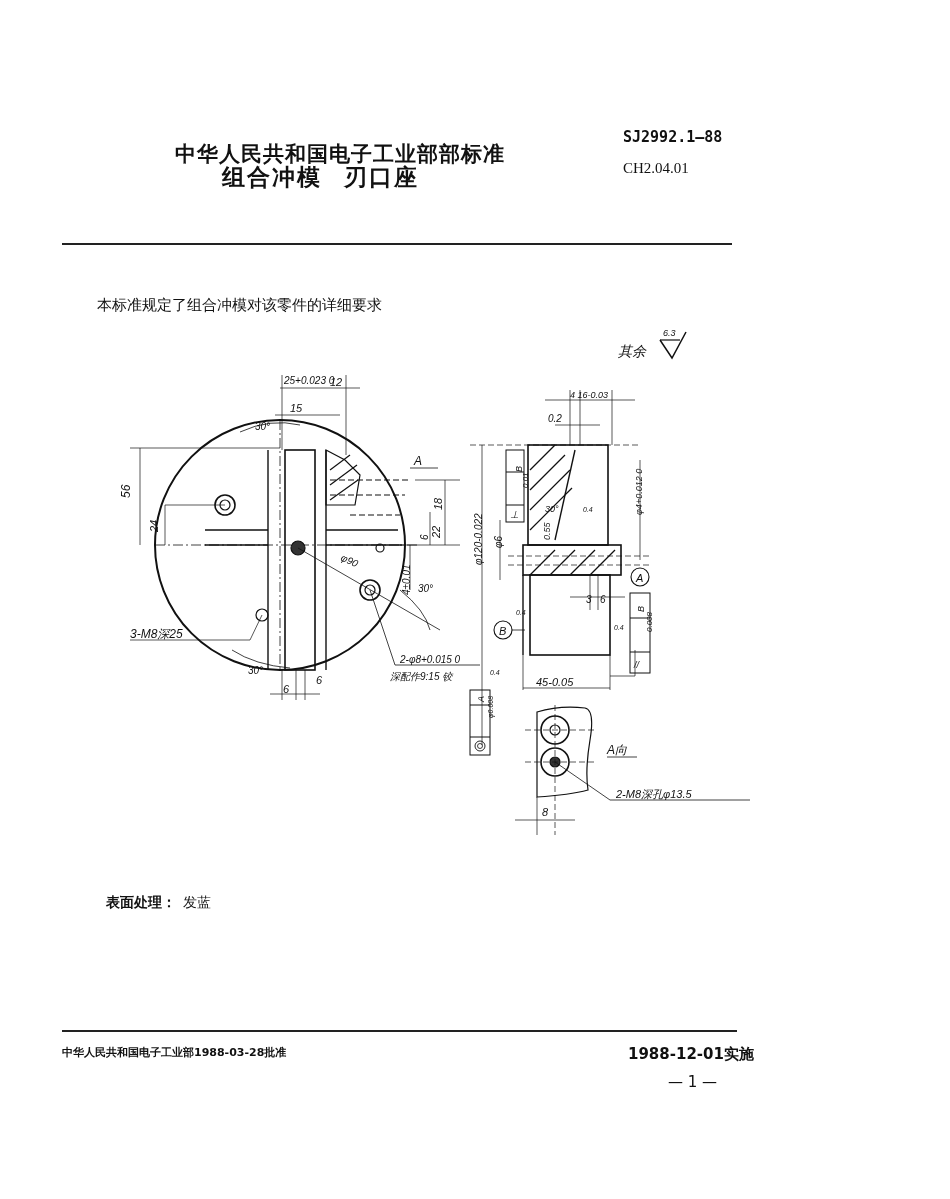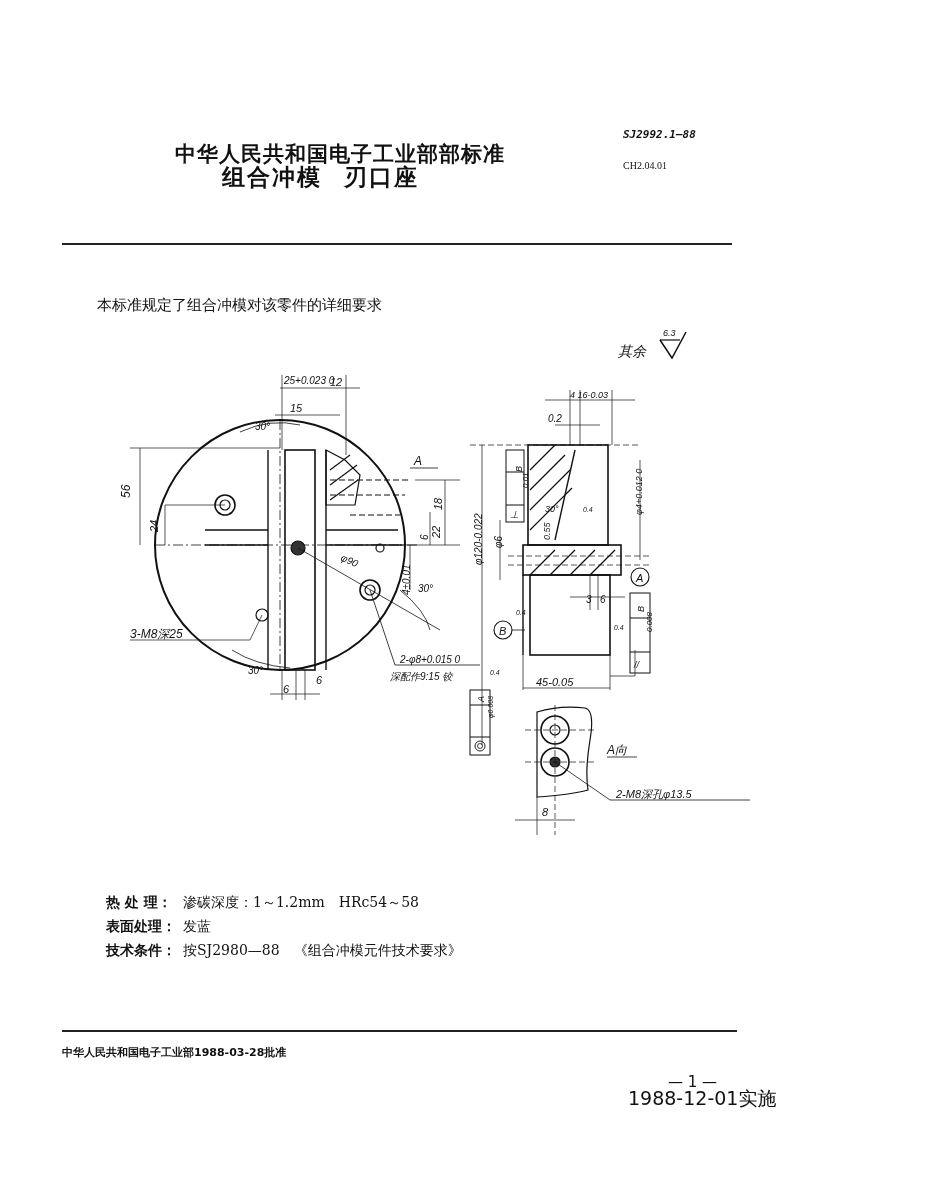--- a/index.html
+++ b/index.html
@@ -1,33 +1,33 @@
 <!DOCTYPE html>
 <html><head>
   <meta charset="utf-8">
   <style>
     html, body { margin: 0; padding: 0; background: #ffffff; }
     body { width: 950px; height: 1199px; position: relative; overflow: hidden;
            font-family: "DejaVu Sans", "Liberation Sans", sans-serif; color: #111; }
     .abs { position: absolute; }
     .h-org { left: 175px; top: 95px; font-size: 21px; font-weight: bold; letter-spacing: 1px; margin-top: 45px; }
-    .h-code1 { left: 623px; top: 128px; font-size: 11px; font-weight: bold; font-family: "DejaVu Sans Mono", "Liberation Mono", monospace; font-style: italic; }
-    .h-code2 { left: 623px; top: 160px; font-size: 10px; font-family: "Liberation Serif", serif; }
+    .h-code1 { left: 623px; top: 128px; font-size: 15px; font-weight: bold; font-family: "DejaVu Sans Mono", "Liberation Mono", monospace; }
+    .h-code2 { left: 623px; top: 160px; font-size: 15px; font-family: "Liberation Serif", serif; }
     .h-title { left: 222px; top: 162px; font-size: 23px; font-weight: bold; letter-spacing: 2px; }
     .h-title .gap { display: inline-block; width: 22px; }
     .rule-top { left: 62px; top: 243px; width: 670px; height: 0; border-top: 2px solid #222; }
     .intro { left: 97px; top: 268px; font-size: 15px; font-family: "DejaVu Serif", "Liberation Serif", serif; margin-top: 28px; }
     .drawing { left: 100px; top: 325px; width: 680px; height: 520px; }
     .specs { left: 106px; top: 890px; font-size: 14px; line-height: 24px; }
     .spec-row { white-space: nowrap; }
     .spec-label { font-weight: bold; display: inline-block; width: 77px; }
     .spec-value { font-family: "DejaVu Serif", "Liberation Serif", serif; }
     .rule-bottom { left: 62px; top: 1030px; width: 675px; height: 0; border-top: 2px solid #222; }
     .footer-left { left: 62px; top: 1045px; font-size: 11px; font-weight: bold; }
-    .footer-right { left: 628px; top: 1086px; font-size: 19px; font-weight: normal; }
+    .footer-right { left: 628px; top: 1045px; font-size: 15px; font-weight: bold; }
     .page-num { left: 668px; top: 1073px; font-size: 15px; }
     svg text { font-family: "Liberation Sans", sans-serif; font-style: italic; fill: #111; }
   </style>
 </head>
 <body>
 
 <div class="abs h-org">中华人民共和国电子工业部部标准</div>
 <div class="abs h-code1">SJ2992.1—88</div>
 <div class="abs h-code2">CH2.04.01</div>
 <div class="abs h-title">
@@ -221,26 +221,20 @@
   <text x="476" y="702" font-size="9" transform="rotate(-90 480 698)">A</text>
   <text x="484" y="735" font-size="7" transform="rotate(-90 480 722)">φ0.008</text>
 
   <text x="607" y="754" font-size="12" font-style="normal">A向</text>
   <text x="616" y="798" font-size="11">2-M8深孔φ13.5</text>
   <text x="542" y="816" font-size="11">8</text>
 </svg>
 
 <div class="abs specs">
   <div class="spec-row">
-    <span class="spec-label">热 处 理：</span><span class="spec-value">渗碳深度：1～1.2mm　HRc54～58</span>
-  </div>
-  <div class="spec-row">
     <span class="spec-label">表面处理：</span><span class="spec-value">发蓝</span>
-  </div>
-  <div class="spec-row">
-    <span class="spec-label">技术条件：</span><span class="spec-value">按SJ2980—88　《组合冲模元件技术要求》</span>
   </div>
 </div>
 
 <div class="abs rule-bottom"></div>
 <div class="abs footer-left">中华人民共和国电子工业部1988-03-28批准</div>
 <div class="abs footer-right">1988-12-01实施</div>
 <div class="abs page-num">— 1 —</div>
 
 </body></html>

